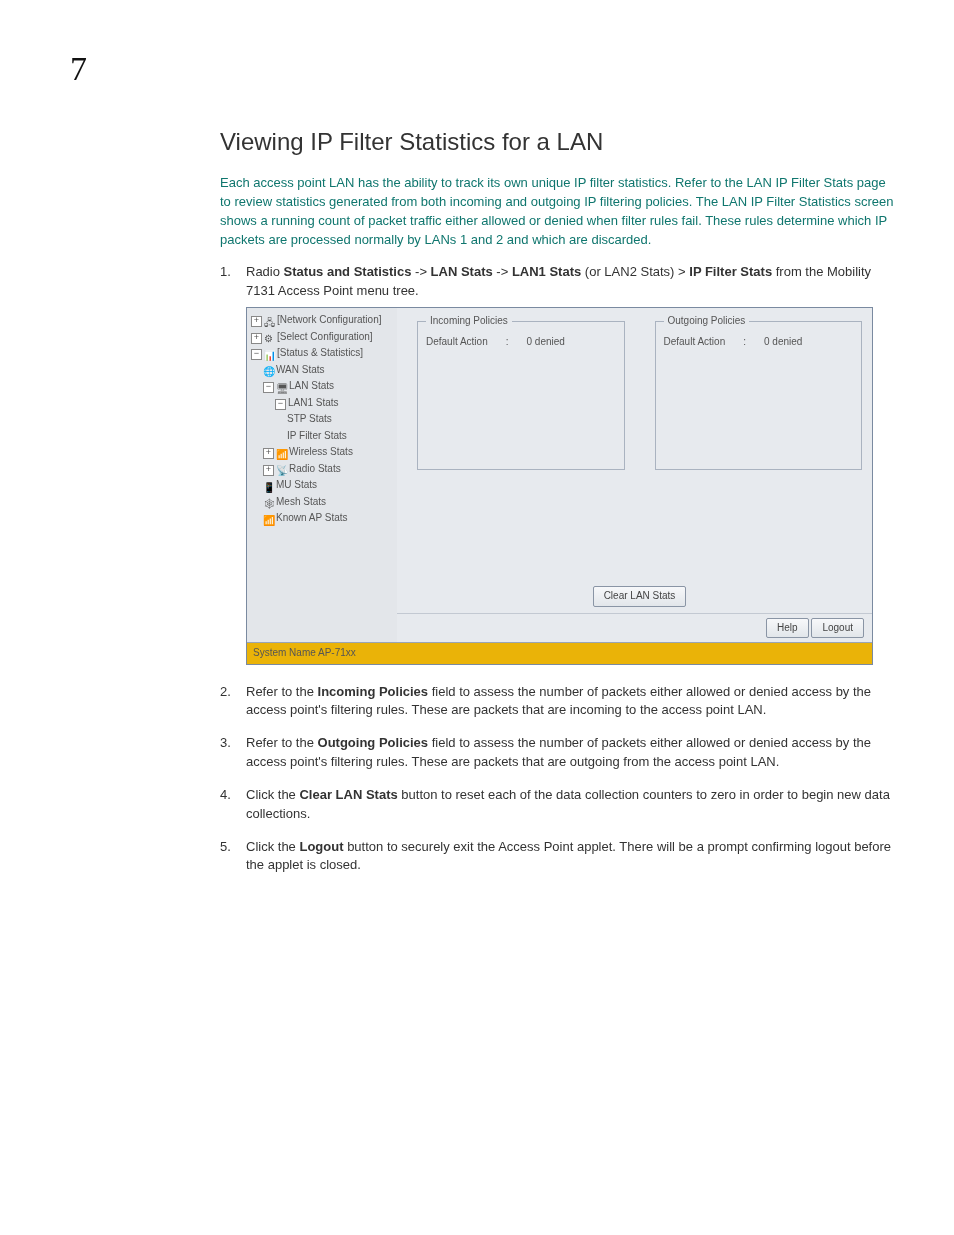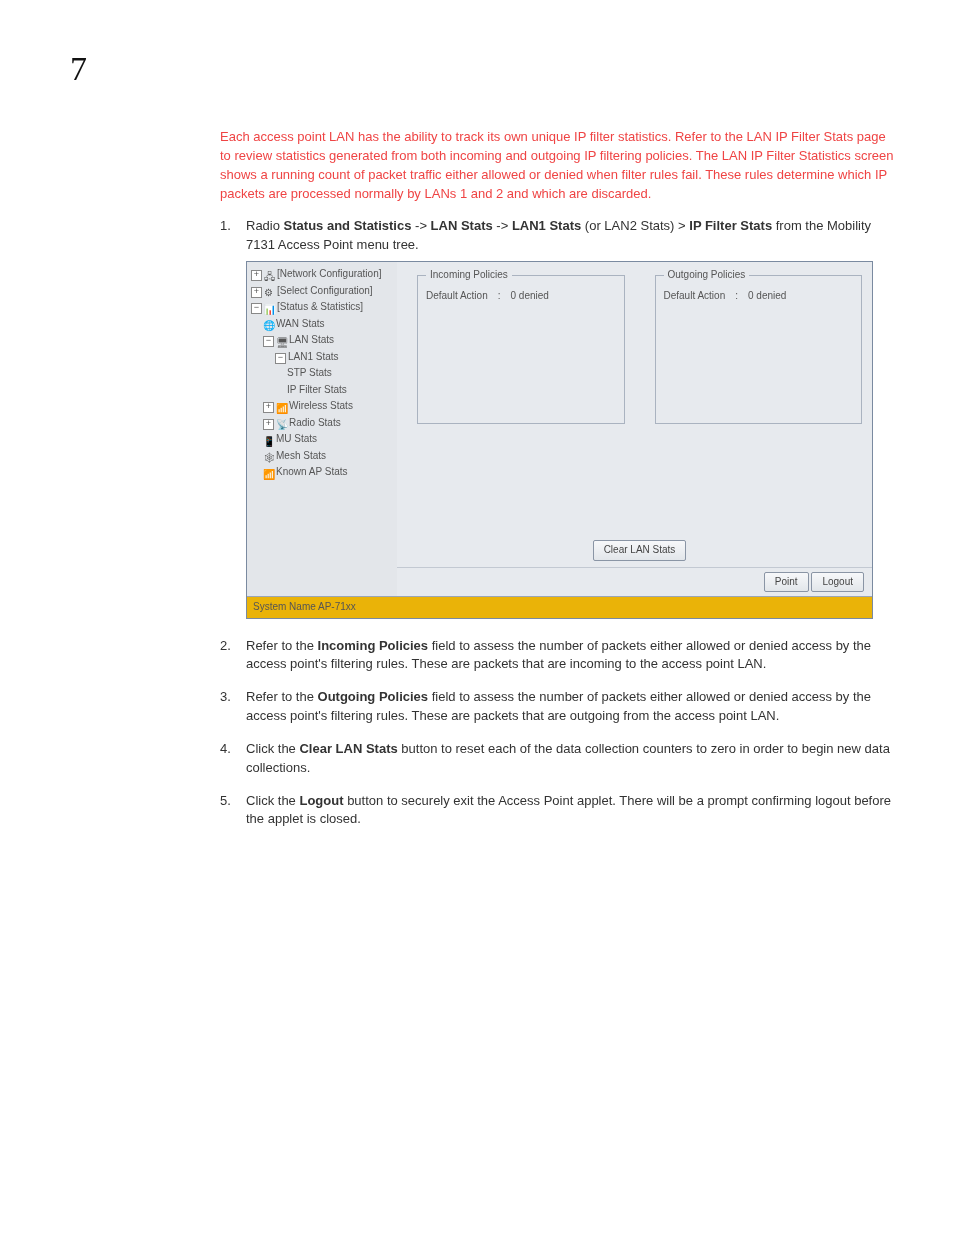--- a/index.html
+++ b/index.html
@@ -1,51 +1,52 @@
 <!DOCTYPE html>
 <html><head>
 <meta charset="utf-8">
 <style>
   html,body{margin:0;padding:0;background:#fff;color:#222;font-family:Arial,Helvetica,sans-serif}
   .page{width:954px;height:1235px;position:relative;box-sizing:border-box;padding:50px 60px 40px 70px}
   .chapnum{font-size:34px;font-family:"Times New Roman",serif;font-weight:400;margin:0 0 40px 0;color:#111}
   .content{margin-left:150px}
   .h1{font-size:24px;font-weight:400;font-family:Arial,Helvetica,sans-serif;color:#333;margin:0 0 18px 0}
-  p{font-size:13px;line-height:1.45;color:#ef4444;margin:16px 0 14px 0}
+  p{font-size:13px;line-height:1.45;color:#0f766e;margin:16px 0 14px 0}
   .ital{font-style:italic}
   ol.steps{list-style:none;padding:0;margin:0}
   ol.steps>li{font-size:13px;line-height:1.45;color:#333;margin:0 0 14px 0;padding-left:26px;position:relative}
   ol.steps>li>.num{position:absolute;left:0;top:0}
   .bold{font-weight:700}
   .screenshot{width:625px;margin:6px 0 18px 0;border:1px solid #7a8aa0;background:#e3e6ea;font-size:10px;color:#555;position:relative}
   .ss-tree{float:left;width:160px;box-sizing:border-box;border-right:1px solid #9aa5b5;background:#e3e6ea;min-height:330px;padding:4px 0 0 4px}
   .ss-main{margin-left:150px;background:#e7eaee;min-height:330px;position:relative}
   .ss-title{color:#4a6a9a;font-weight:700;font-size:11px;padding:4px 6px}
   .ss-body{padding:6px 10px 0 10px;display:flex;gap:30px}
   fieldset.pol{border:1px solid #aab3c0;margin:0;padding:6px 8px 120px 8px;width:200px}
   fieldset.pol legend{font-size:10px;color:#555;padding:0 4px}
-  .pol-row{display:flex;gap:10px;font-size:10px;color:#555}
+  .pol-row{display:flex;gap:18px;font-size:10px;color:#555}
   .ss-footer{clear:both;border-top:1px solid #9aa5b5;background:#eab308;padding:3px 6px;font-size:10px;color:#555}
   .btn{display:inline-block;border:1px solid #8a95a5;background:linear-gradient(#f7f8fa,#e2e6ea);color:#444;font-size:10px;padding:2px 10px;border-radius:2px;cursor:pointer}
   .btnrow-center{text-align:center;padding:6px 0}
   .btnrow-right{text-align:right;padding:4px 8px;border-top:1px solid #c3c9d2;background:#e7eaee}
   .tree-item{white-space:nowrap;padding:1px 0;font-size:10px;color:#555}
   .exp{display:inline-block;width:9px;height:9px;border:1px solid #888;line-height:7px;text-align:center;font-size:9px;margin-right:2px;background:#fff;color:#555}
   .tic{display:inline-block;width:11px;height:9px;margin-right:2px;vertical-align:middle}
   .ind1{padding-left:12px}.ind2{padding-left:24px}.ind3{padding-left:36px}
   .divider-handle{position:absolute;left:150px;top:2px;width:8px;height:14px;font-size:8px;color:#7a8aa0}
   .clear{clear:both}
 </style>
 </head>
 <body>
 
 <div class="page">
   <div class="chapnum">7</div>
 
   <div class="content">
+    <h1 class="h1">Viewing IP Filter Statistics for a LAN</h1>
 
     <p>Each access point LAN has the ability to track its own unique IP filter statistics. Refer to the LAN IP Filter Stats page to review statistics generated from both incoming and outgoing IP filtering policies. The LAN IP Filter Statistics screen shows a running count of packet traffic either allowed or denied when filter rules fail. These rules determine which IP packets are processed normally by LANs 1 and 2 and which are discarded.</p>
 
 
 
     <ol class="steps">
       <li>
         <span class="num">1.</span>
         <span>Radio </span><span class="bold">Status and Statistics</span><span> -&gt; </span><span class="bold">LAN Stats</span><span> -&gt; </span><span class="bold">LAN1 Stats</span><span> (or LAN2 Stats) &gt; </span><span class="bold">IP Filter Stats</span><span> from the Mobility 7131 Access Point menu tree.</span>
 
@@ -86,21 +87,21 @@
                   <span>:</span>
                   <span>0 denied</span>
                 </div>
               </fieldset>
             </div>
             <div style="height:110px"></div>
             <div class="btnrow-center">
               <span class="btn">Clear LAN Stats</span>
             </div>
             <div class="btnrow-right">
-              <span class="btn">Point</span>
+              <span class="btn">Help</span>
               <span class="btn">Logout</span>
             </div>
           </div>
           <div class="clear"></div>
           <div class="ss-footer">System Name AP-71xx</div>
         </div>
       </li>
 
       <li>
         <span class="num">2.</span>

